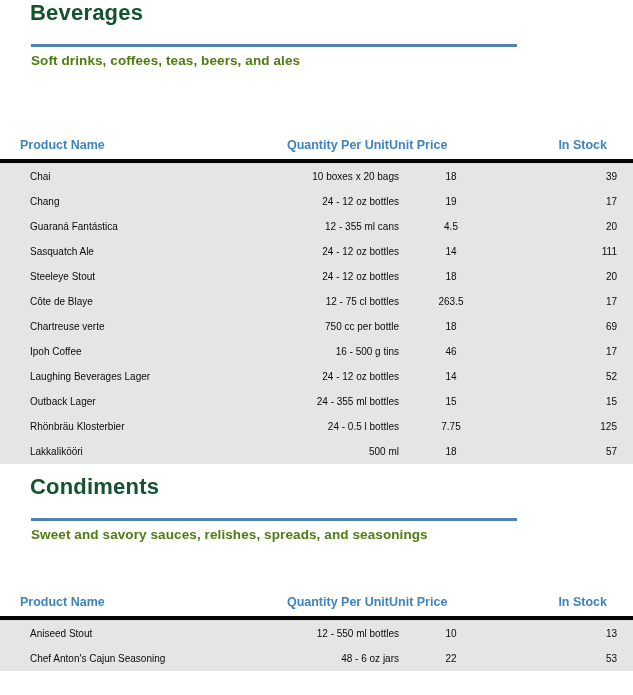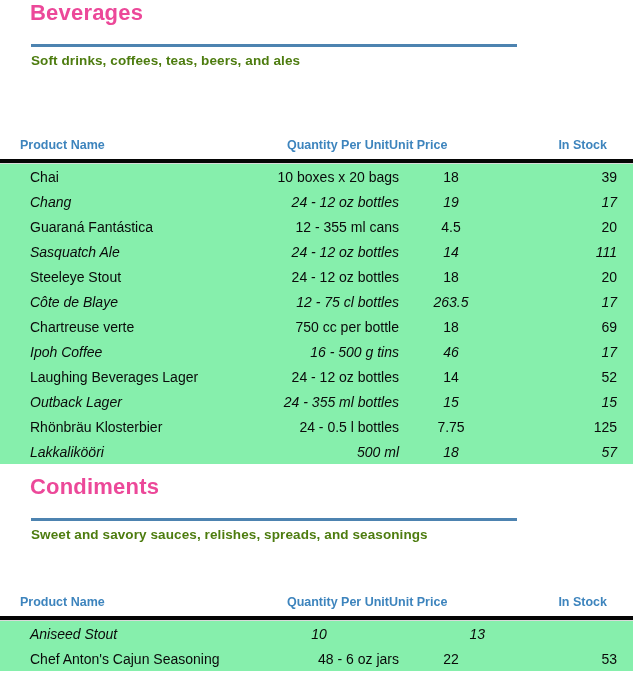--- a/index.html
+++ b/index.html
@@ -10,21 +10,21 @@
     overflow: hidden;
     font-family: "Liberation Sans", sans-serif;
     color: #000;
   }
   .page { width: 633px; }
 
   .section-title {
     font-size: 22px;
     line-height: 26px;
     font-weight: bold;
-    color: #ec4899;
+    color: #14532d;
     margin-left: 30px;
     letter-spacing: 0.2px;
   }
   .rule {
     width: 486px;
     height: 3px;
     background: #4d83b0;
     margin: 18px 0 5px 31px;
   }
   .section-subtitle {
@@ -55,27 +55,26 @@
     background: #050505;
     margin-top: 5px;
     border-bottom: 1px solid #d9d9d9;
   }
 
   .trow {
     display: flex;
     align-items: center;
     height: 25px;
     padding-left: 30px;
-    font-size: 14px;
+    font-size: 10px;
     color: #0a0a0a;
-    background: #86efac;
+    background: #e5e5e5;
   }
   .trow.shaded {
     background: linear-gradient(90deg, #c9dcc9 0%, #dcead c 0%, #c9dcc9 0%, #e2eee2 35%, #f6faf6 65%, #ffffff 90%);
-    font-style: italic;
   }
 
   .col-name  { width: 237px; text-align: left; }
   .col-qty   { width: 132px; text-align: right; }
   .col-price { width: 104px; text-align: center; }
   .col-stock { width: 114px; text-align: right; }
   .thead .col-price { text-align: left; }
   .thead .col-stock { text-align: right; padding-left: 10px; }
 
   .section:nth-of-type(2) .section-title { margin-top: 10px; }
@@ -179,20 +178,21 @@
     <div class="thead">
       <div class="col-name">Product Name</div>
       <div class="col-qty">Quantity Per Unit</div>
       <div class="col-price">Unit Price</div>
       <div class="col-stock">In Stock</div>
     </div>
     <div class="divider-bar"></div>
     <div class="tbody">
         <div class="trow shaded">
     <div class="col-name">Aniseed Stout</div>
+    <div class="col-qty">12 - 550 ml bottles</div>
     <div class="col-price">10</div>
     <div class="col-stock">13</div>
   </div>
         <div class="trow">
     <div class="col-name">Chef Anton's Cajun Seasoning</div>
     <div class="col-qty">48 - 6 oz jars</div>
     <div class="col-price">22</div>
     <div class="col-stock">53</div>
   </div>
       </div>

